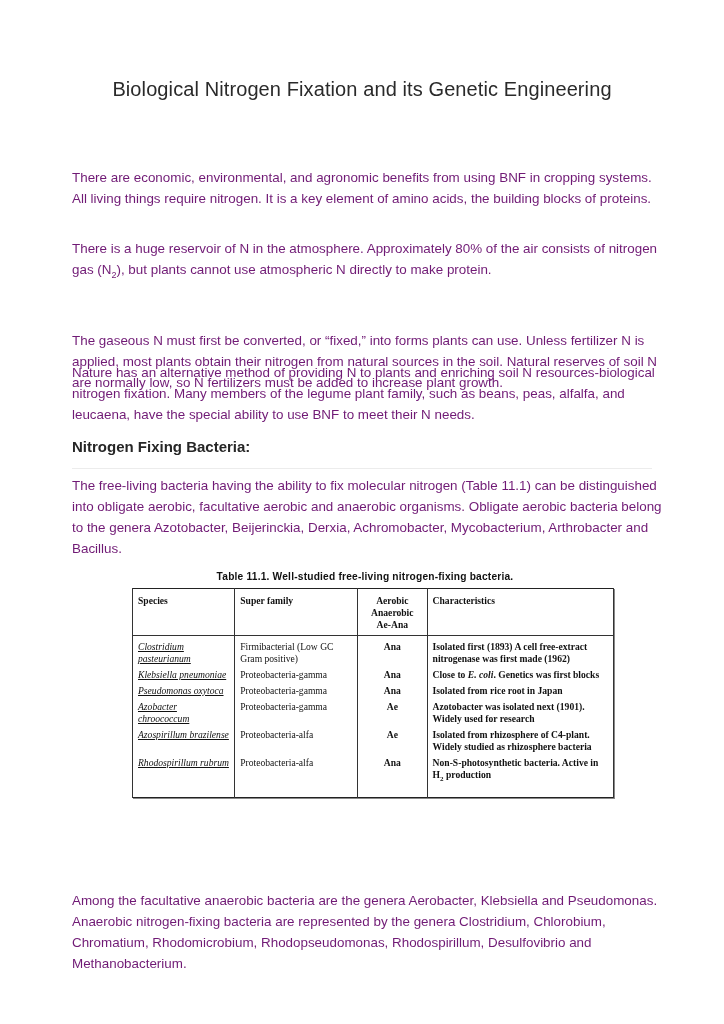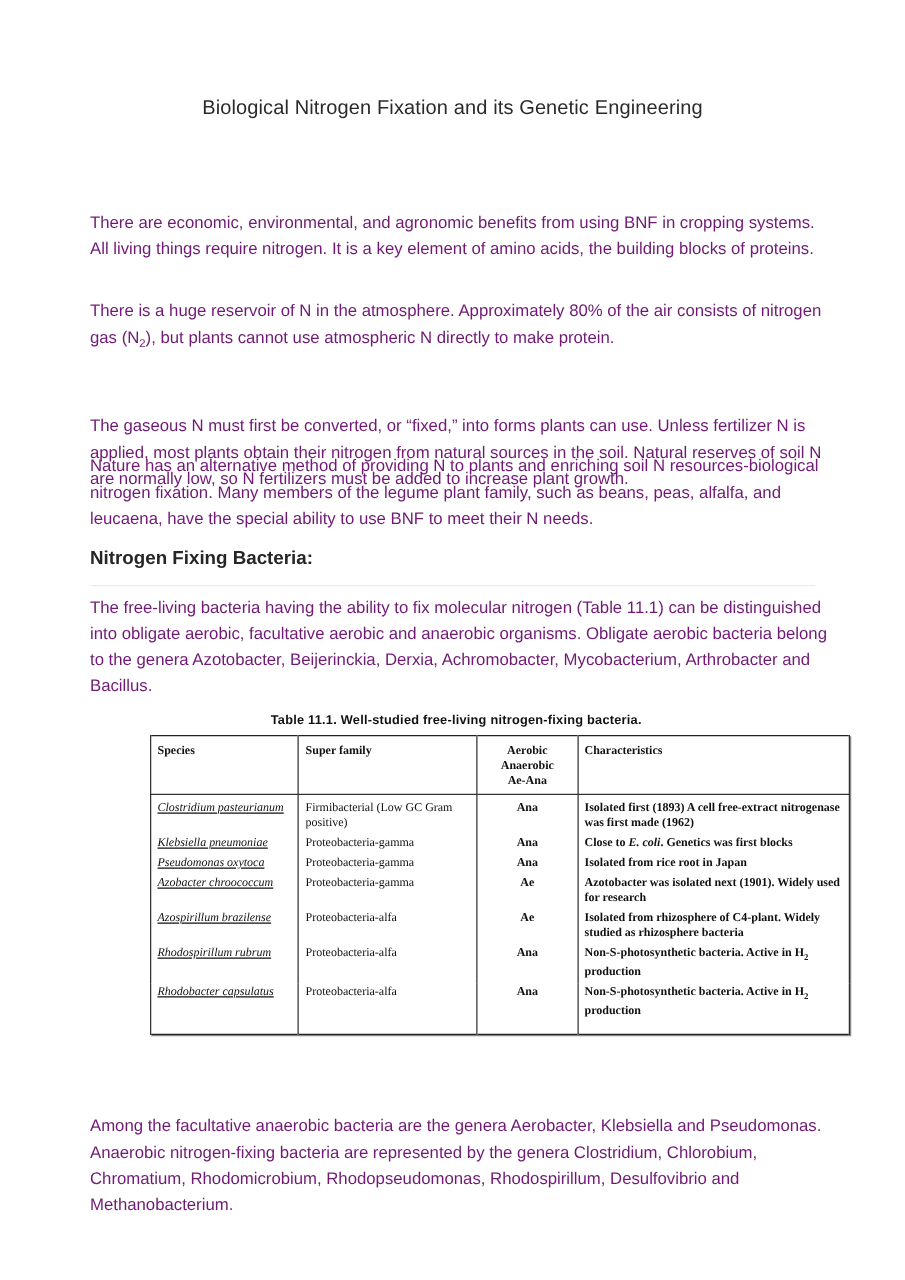--- a/index.html
+++ b/index.html
@@ -14,21 +14,21 @@
     overflow: hidden;
     font-family: "Liberation Sans", sans-serif;
     color: #1f1f1f;
   }
   .page-title {
     position: absolute;
     top: 78px;
     left: 0;
     width: 724px;
     text-align: center;
-    font-size: 16px;
+    font-size: 20px;
     color: #2a2a2a;
     letter-spacing: 0.1px;
   }
   .para {
     position: absolute;
     left: 72px;
     width: 590px;
     font-size: 13.4px;
     line-height: 21px;
     color: #701a75;
@@ -62,22 +62,22 @@
     text-align: center;
     font-family: "Liberation Sans", sans-serif;
     font-weight: bold;
     font-size: 10.2px;
     color: #111;
     letter-spacing: 0.2px;
   }
   .sci-table {
     position: absolute;
     top: 588px;
-    left: 120px;
-    width: 560px;
+    left: 132px;
+    width: 482px;
     border-collapse: collapse;
     font-family: "Liberation Serif", serif;
     font-size: 9.6px;
     line-height: 12px;
     color: #111;
     border: 1.5px solid #222;
     box-shadow: 1px 1px 0 #888;
   }
   .sci-table th, .sci-table td {
     vertical-align: top;
@@ -167,22 +167,16 @@
       <td class="col-family">Proteobacteria-alfa</td>
       <td class="col-ae">Ae</td>
       <td class="col-char">Isolated from rhizosphere of C4-plant. Widely studied as rhizosphere bacteria</td>
     </tr>
     <tr>
       <td class="col-species">Rhodospirillum rubrum</td>
       <td class="col-family">Proteobacteria-alfa</td>
       <td class="col-ae">Ana</td>
       <td class="col-char"><span>Non-S-photosynthetic bacteria. Active in H</span><sub style="font-size:7px;">2</sub><span> production</span></td>
     </tr>
-    <tr>
-      <td class="col-species">Rhodobacter capsulatus</td>
-      <td class="col-family">Proteobacteria-alfa</td>
-      <td class="col-ae">Ana</td>
-      <td class="col-char"><span>Non-S-photosynthetic bacteria. Active in H</span><sub style="font-size:7px;">2</sub><span> production</span></td>
-    </tr>
   </tbody>
 </table>
 
 <p class="para" style="top:890px;">Among the facultative anaerobic bacteria are the genera Aerobacter, Klebsiella and Pseudomonas. Anaerobic nitrogen-fixing bacteria are represented by the genera Clostridium, Chlorobium, Chromatium, Rhodomicrobium, Rhodopseudomonas, Rhodospirillum, Desulfovibrio and Methanobacterium.</p>
 
 </body></html>

